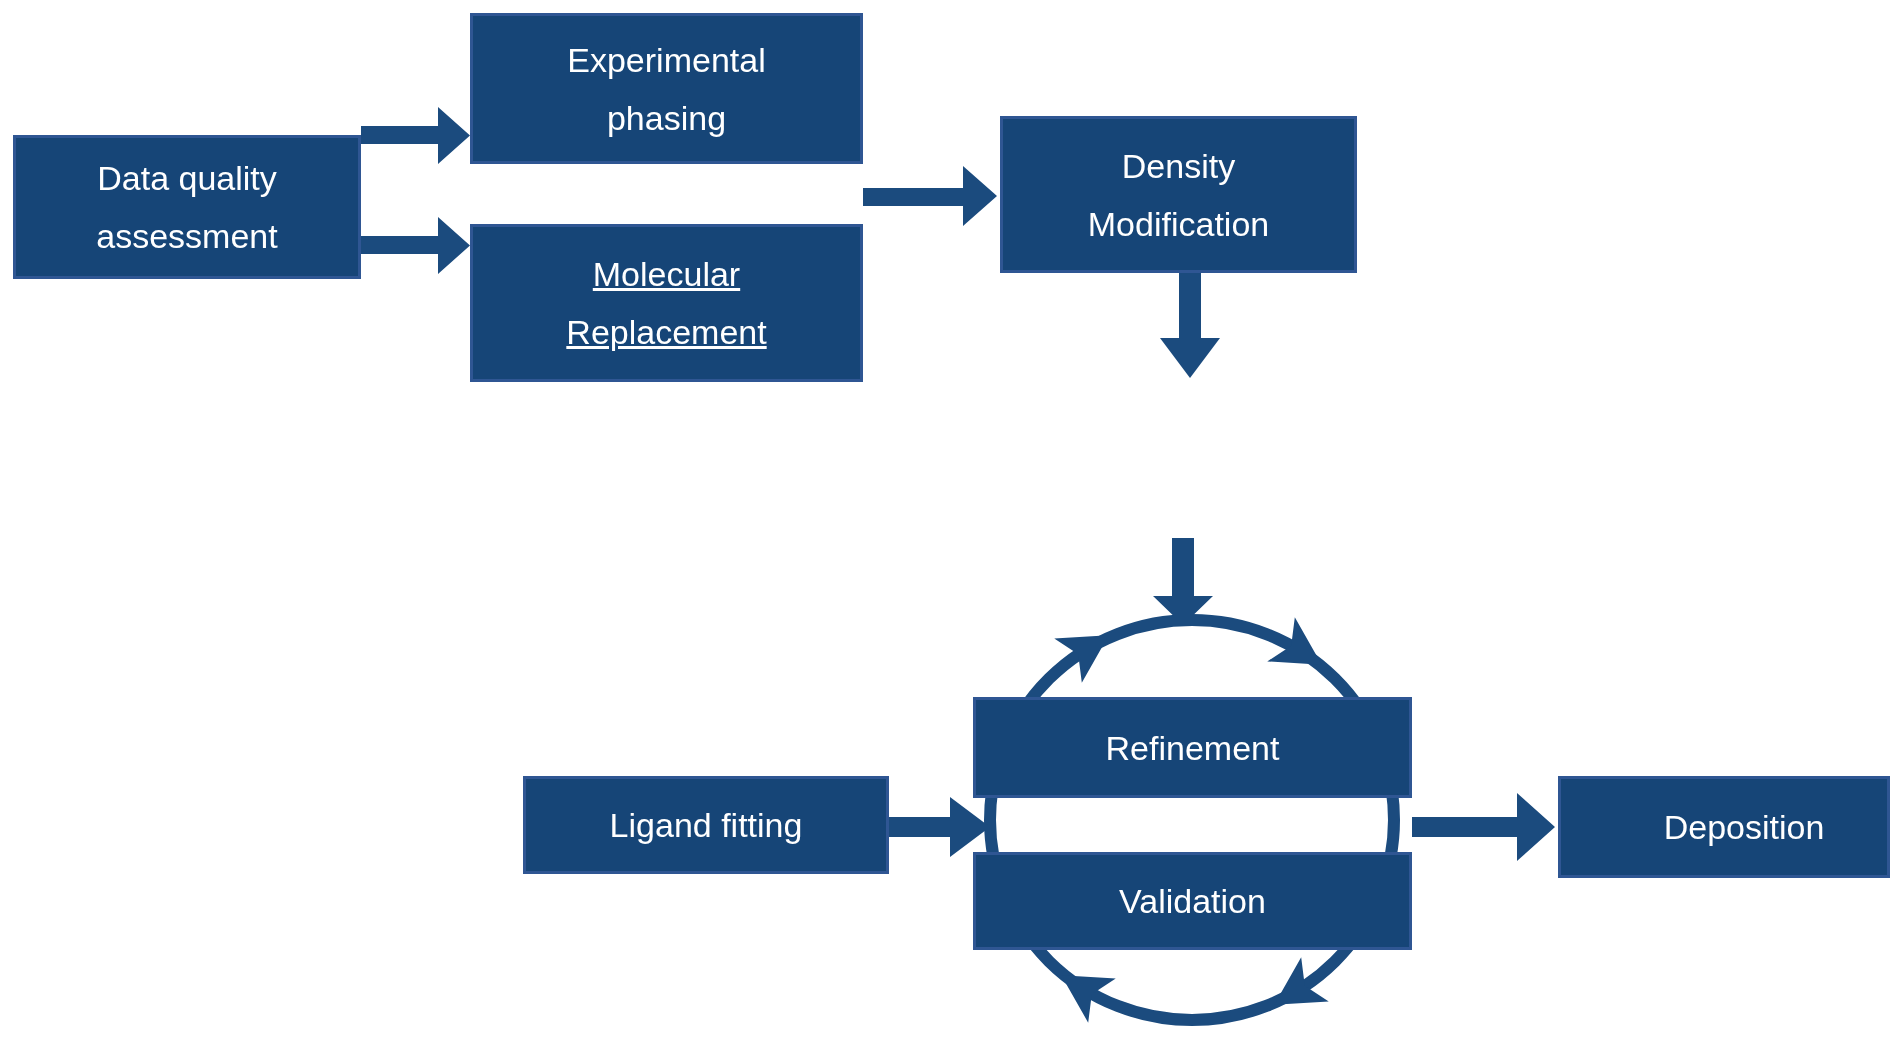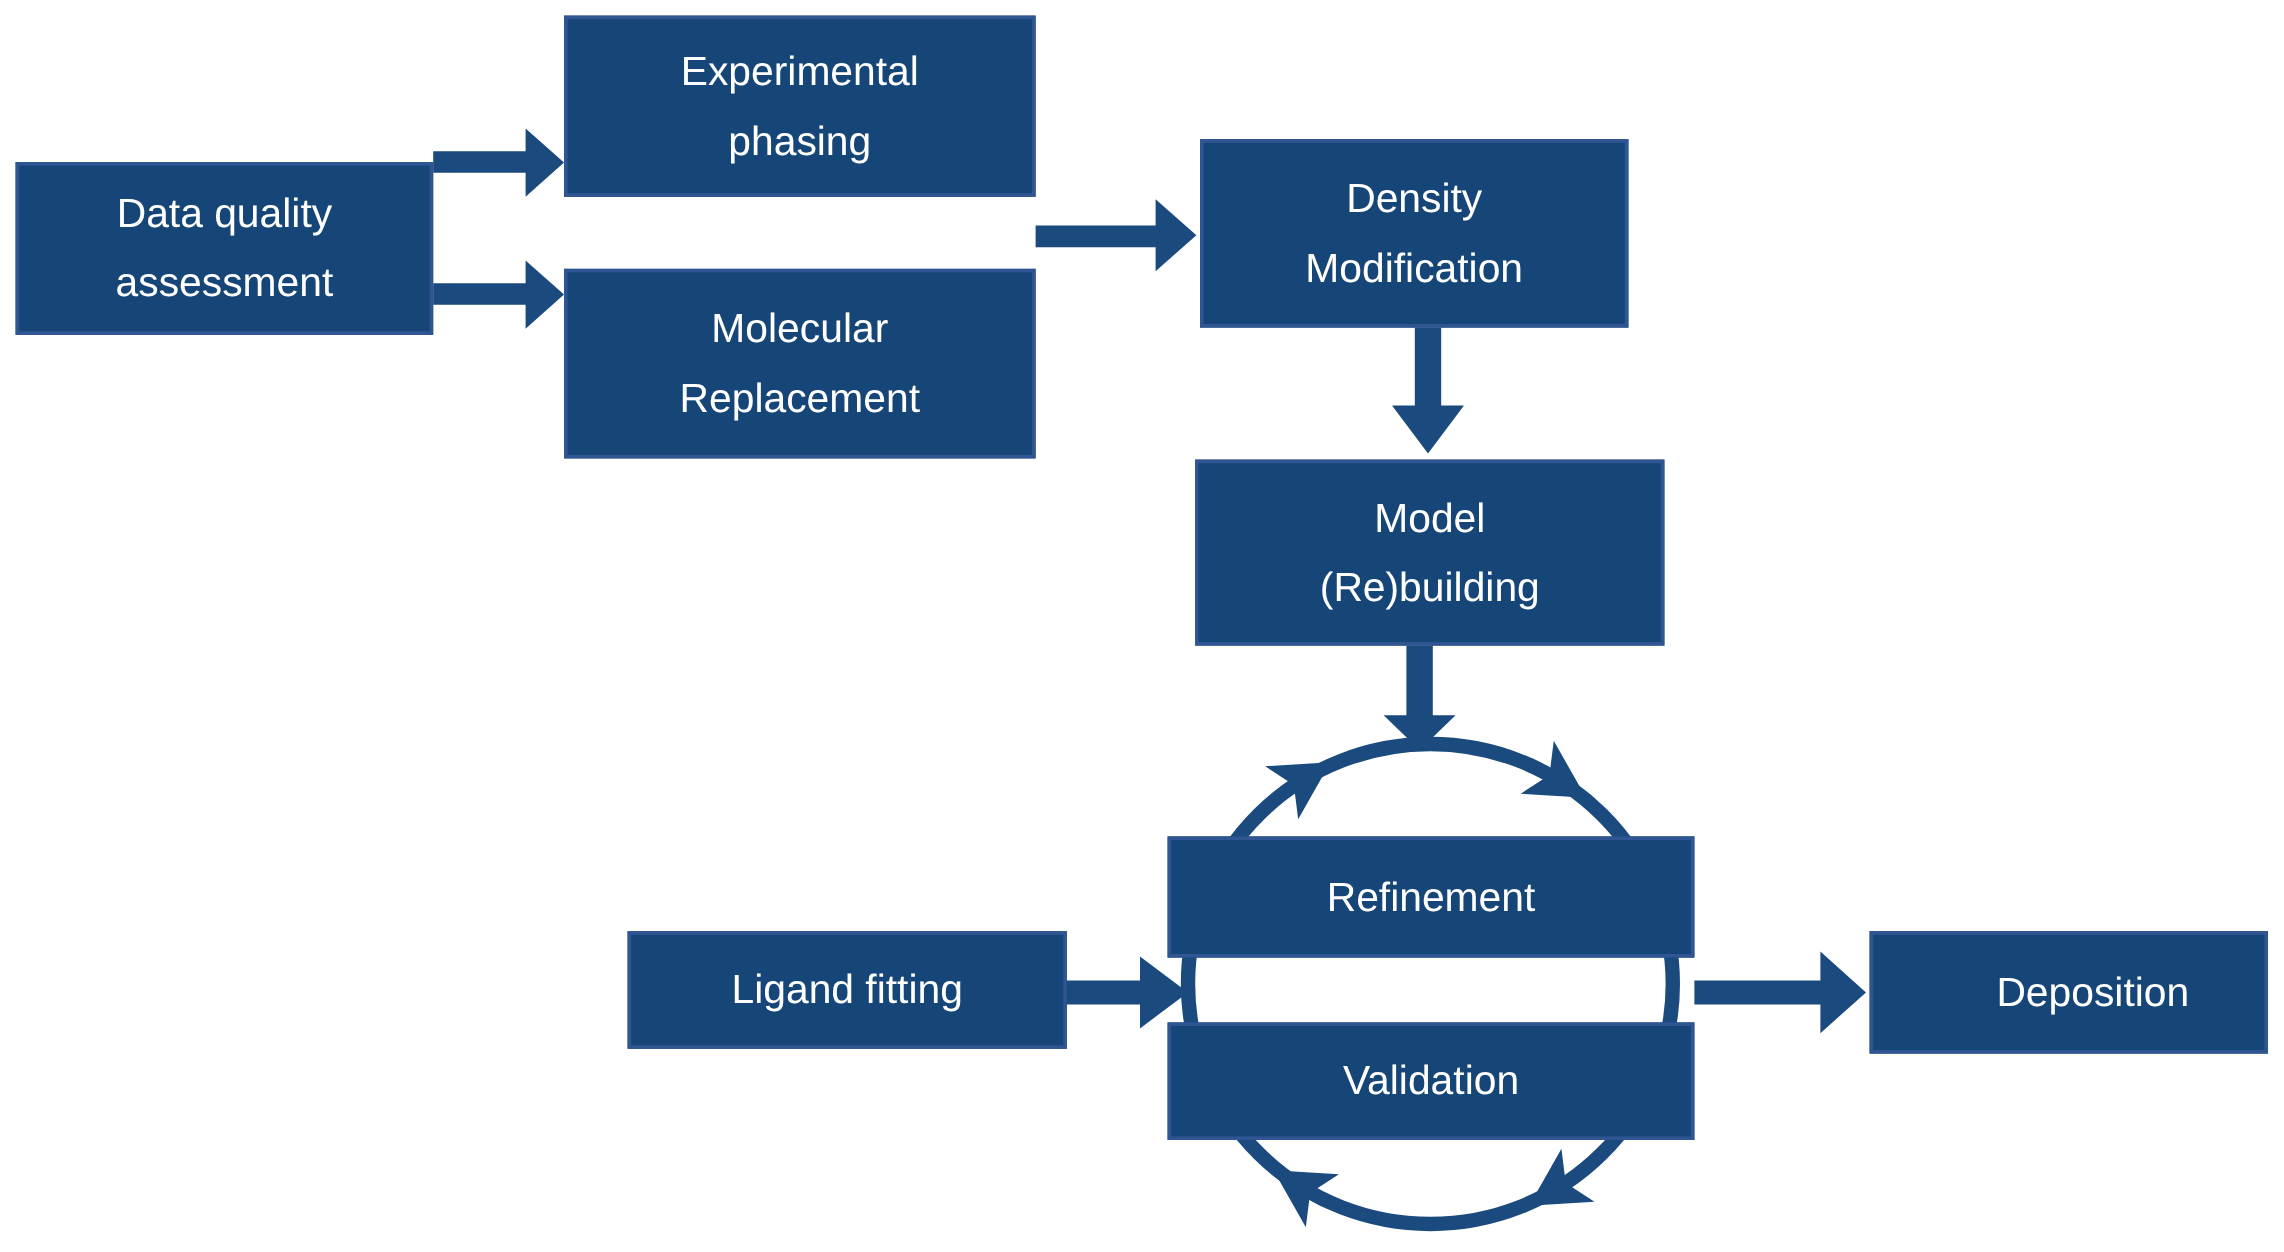--- a/index.html
+++ b/index.html
@@ -23,21 +23,21 @@
     justify-content:center;
     text-align:center;
     font-size:34px;
     line-height:58px;
     white-space:nowrap;
   }
   .node span{display:block;}
   
   #box-dqa {left:13px;  top:105px; width:348px; height:144px;margin-top:30px;}
   #box-exp {left:470px; top:13px;  width:393px; height:151px;}
-  #box-mol {left:470px; top:224px; width:393px; height:158px;}
+  #box-mol {left:470px; top:224px; width:393px; height:158px;text-decoration:underline;}
   #box-den {left:1000px;top:116px; width:357px; height:157px;}
   #box-mod {left:996px; top:383px; width:391px; height:155px;}
   #box-ref {left:973px; top:697px; width:439px; height:101px;}
   #box-val {left:973px; top:852px; width:439px; height:98px;}
   #box-lig {left:495px; top:776px; width:366px; height:98px;margin-left:28px;}
   #box-dep {left:1558px;top:776px; width:332px; height:102px;padding-left:40px;}
 </style>
 </head>
 <body>
 
@@ -73,24 +73,20 @@
   <div class="node" id="box-mol">
     <span>Molecular</span>
     <span>Replacement</span>
   </div>
 
   <div class="node" id="box-den">
     <span>Density</span>
     <span>Modification</span>
   </div>
 
-  <div class="node" id="box-mod">
-    <span>Model</span>
-    <span>(Re)building</span>
-  </div>
 
   <div class="node" id="box-ref">
     <span>Refinement</span>
   </div>
 
   <div class="node" id="box-val">
     <span>Validation</span>
   </div>
 
   <div class="node" id="box-lig">

